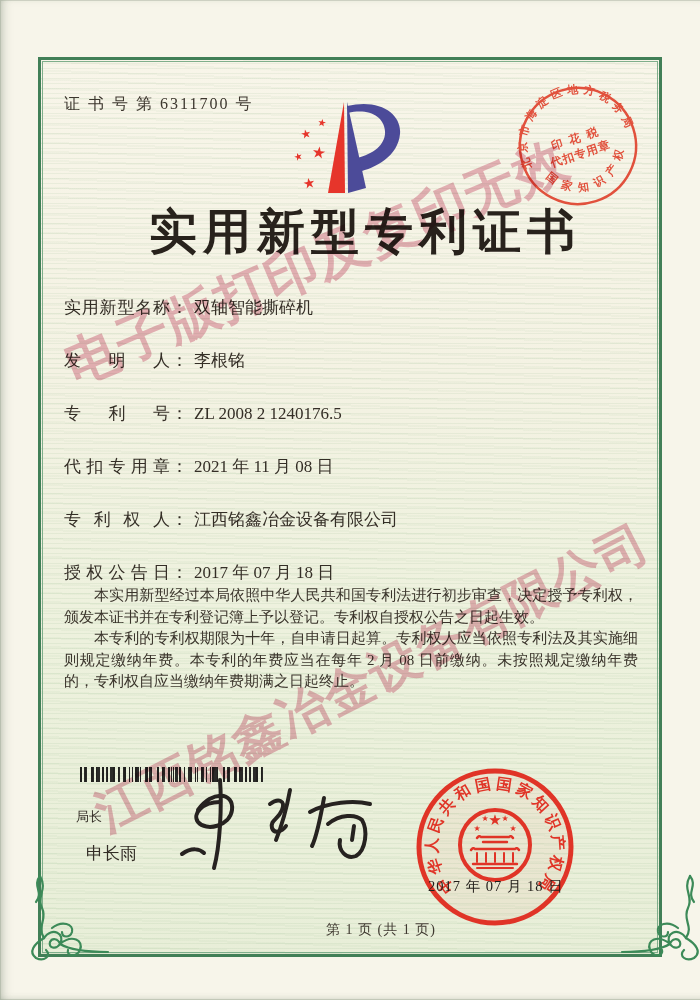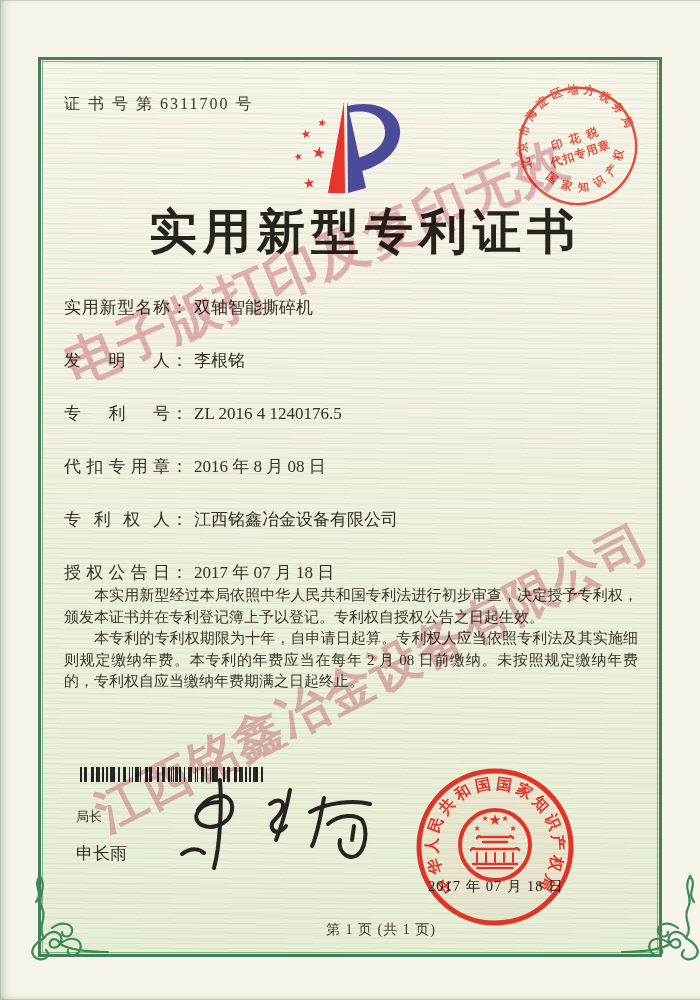--- a/index.html
+++ b/index.html
@@ -35,21 +35,21 @@
   .body-text{position:absolute;left:64px;top:585px;width:574px;font-size:15px;line-height:21.5px;
         text-align:justify;color:#3a342b;z-index:10;}
   .body-text p{margin:0;text-indent:2em;}
 
   .barcode{position:absolute;left:80px;top:767px;width:184px;height:15px;z-index:10;
         background:
           repeating-linear-gradient(90deg,#20201e 0 2px,transparent 2px 5px,#20201e 5px 6px,transparent 6px 11px),
           repeating-linear-gradient(90deg,#2a2a28 0 1px,transparent 1px 4px,#2a2a28 4px 7px,transparent 7px 13px);}
 
   .director-title{position:absolute;left:76px;top:808px;font-size:13px;color:#332d26;z-index:10;}
-  .director-name{position:absolute;left:76px;top:842px;font-size:17px;color:#332d26;z-index:10;}
+  .director-name{position:absolute;left:86px;top:842px;font-size:17px;color:#332d26;z-index:10;}
   .signature{position:absolute;left:168px;top:776px;z-index:12;}
 
   .seal{position:absolute;left:413px;top:765px;z-index:8;}
   .seal-date{position:absolute;left:428px;top:877px;font-size:14.5px;letter-spacing:1px;
         color:#211e1a;z-index:11;white-space:nowrap;}
   .tax-stamp{position:absolute;left:514px;top:82px;z-index:8;transform:rotate(-18deg);opacity:.92;}
 
   .wm{position:absolute;white-space:nowrap;font-weight:700;color:#d7758f;opacity:.52;
         mix-blend-mode:multiply;z-index:40;pointer-events:none;}
   .wm1{left:317px;top:263px;font-size:53px;letter-spacing:1px;
@@ -107,24 +107,24 @@
 
   <div class="title">实用新型专利证书</div>
 
   <div class="field f1">
     <span class="lbl">发明人</span><span class="col">：</span><span class="val">李根铭</span>
   </div>
   <div class="field f0">
     <span class="lbl">实用新型名称</span><span class="col">：</span><span class="val">双轴智能撕碎机</span>
   </div>
   <div class="field f2">
-    <span class="lbl">专利号</span><span class="col">：</span><span class="val">ZL 2016 4 1240176.5</span>
+    <span class="lbl">专利号</span><span class="col">：</span><span class="val">ZL 2008 2 1240176.5</span>
   </div>
   <div class="field f3">
-    <span class="lbl">代扣专用章</span><span class="col">：</span><span class="val">2016 年 8 月 08 日</span>
+    <span class="lbl">代扣专用章</span><span class="col">：</span><span class="val">2021 年 11 月 08 日</span>
   </div>
   <div class="field f4">
     <span class="lbl">专利权人</span><span class="col">：</span><span class="val">江西铭鑫冶金设备有限公司</span>
   </div>
   <div class="field f5">
     <span class="lbl">授权公告日</span><span class="col">：</span><span class="val">2017 年 07 月 18 日</span>
   </div>
 
   <div class="body-text">
     <p>本实用新型经过本局依照中华人民共和国专利法进行初步审查，决定授予专利权，颁发本证书并在专利登记簿上予以登记。专利权自授权公告之日起生效。</p>

